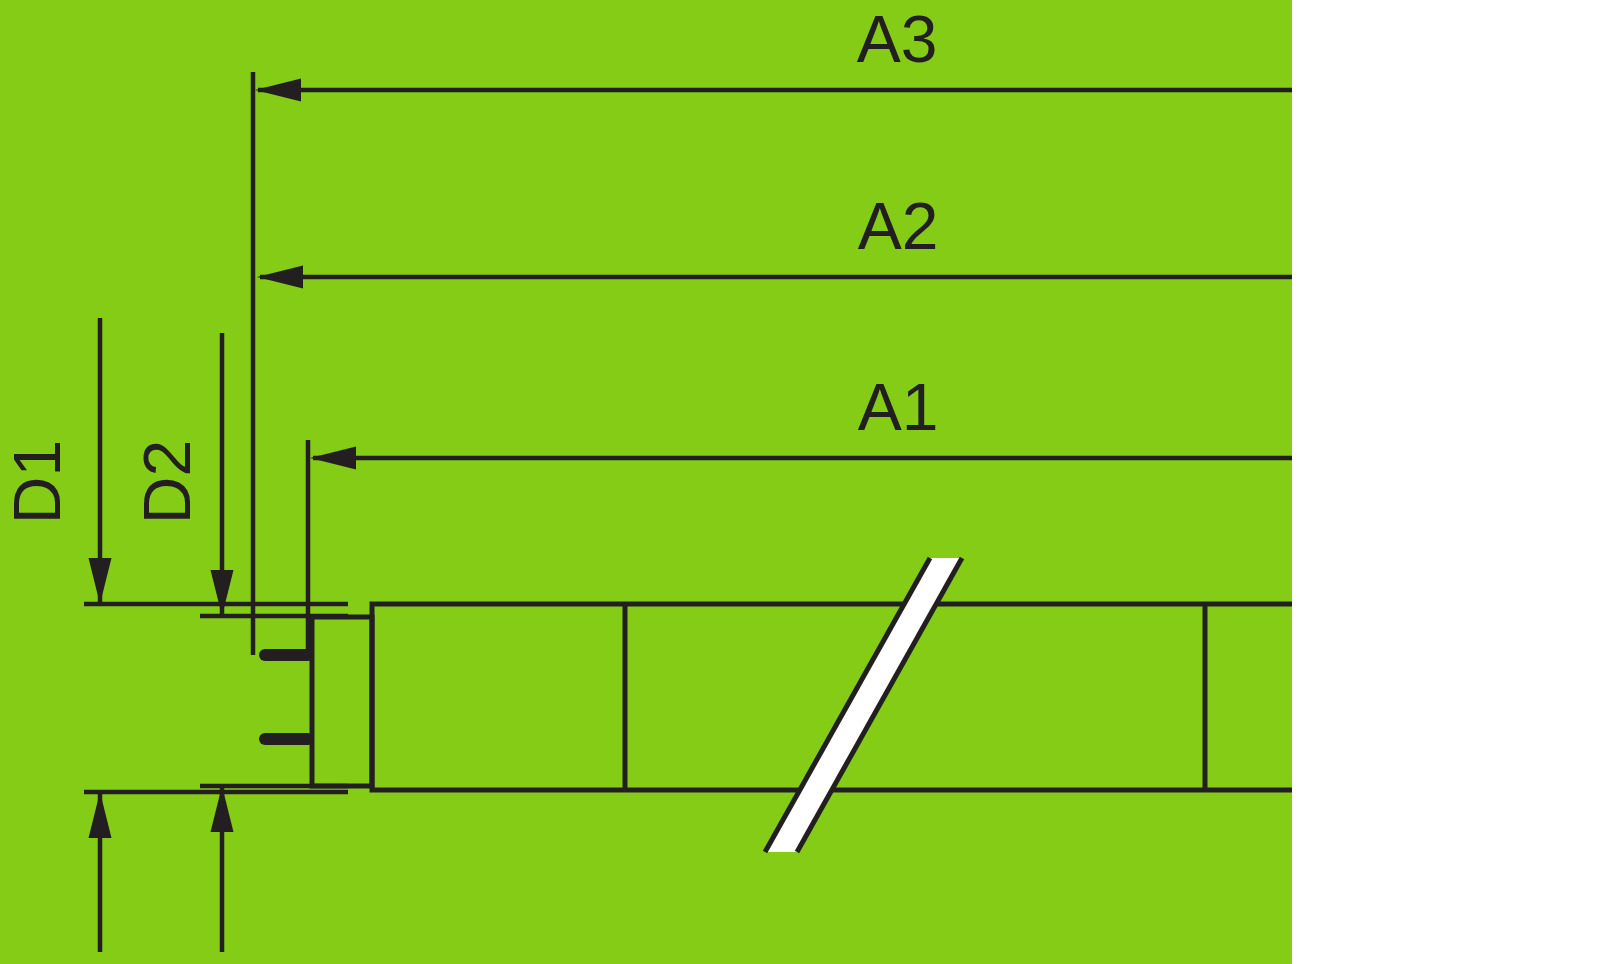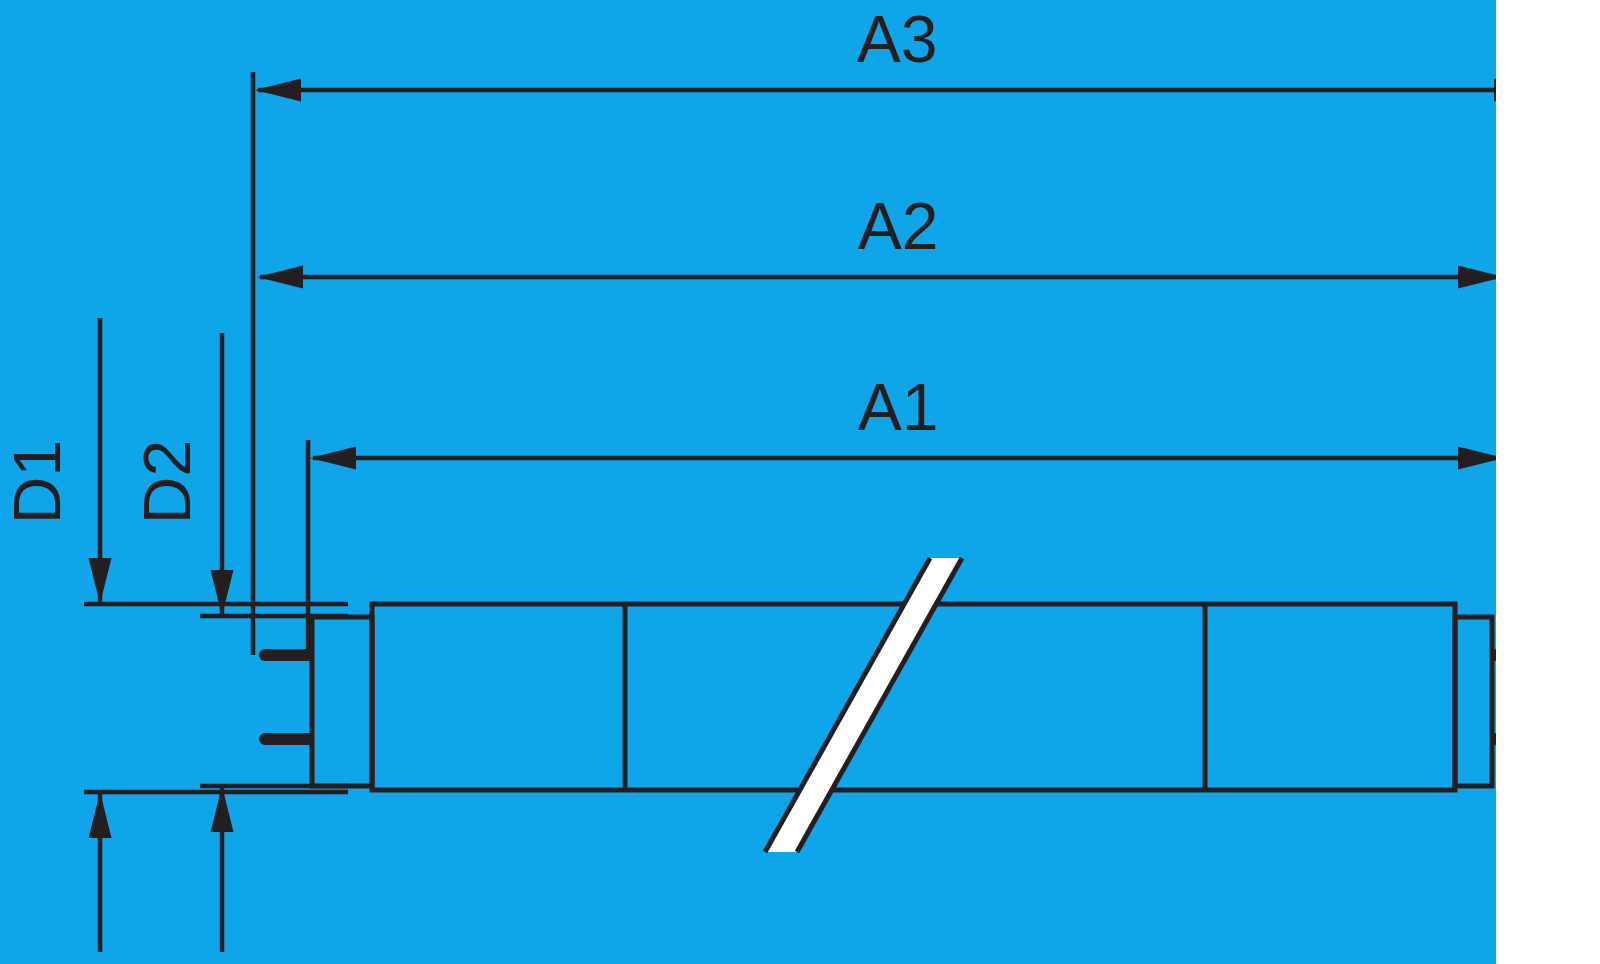--- a/index.html
+++ b/index.html
@@ -2,23 +2,23 @@
 <html><head>
 <meta charset="utf-8">
 <style>
   html, body {
     margin: 0;
     padding: 0;
     background: #ffffff;
   }
   .canvas {
     position: relative;
-    width: 1496px;
+    width: 1292px;
     height: 964px;
-    background: #0ea5e9;
+    background: #84cc16;
     overflow: hidden;
     font-family: "Liberation Sans", sans-serif;
   }
   svg text {
     font-family: "Liberation Sans", sans-serif;
     font-size: 66px;
     fill: currentColor;
   }
 </style>
 </head>

